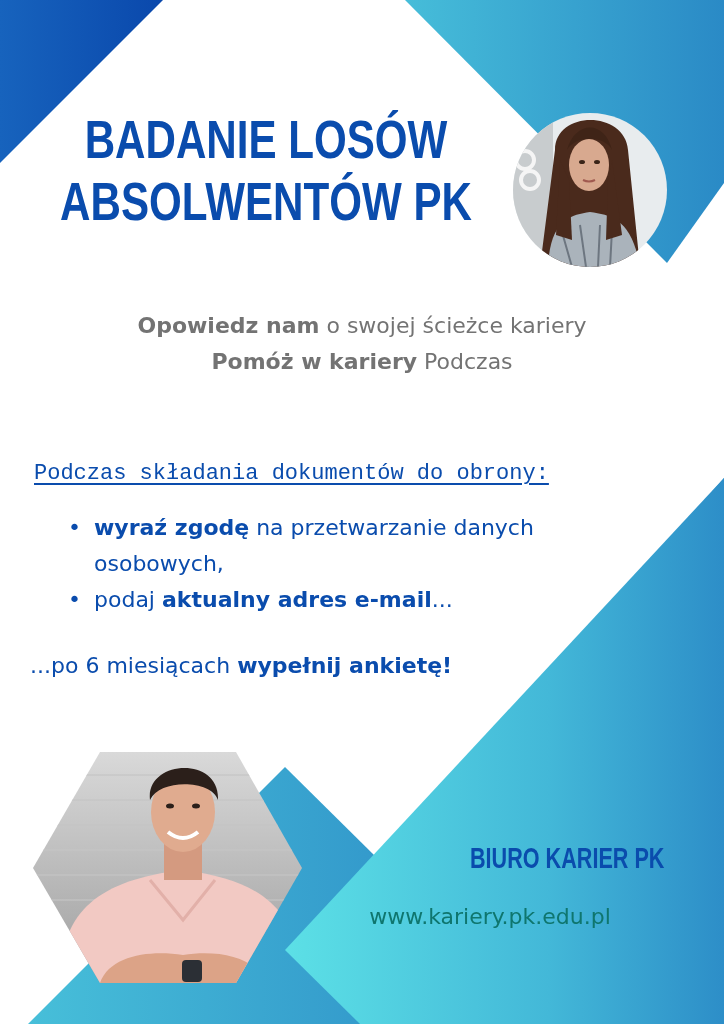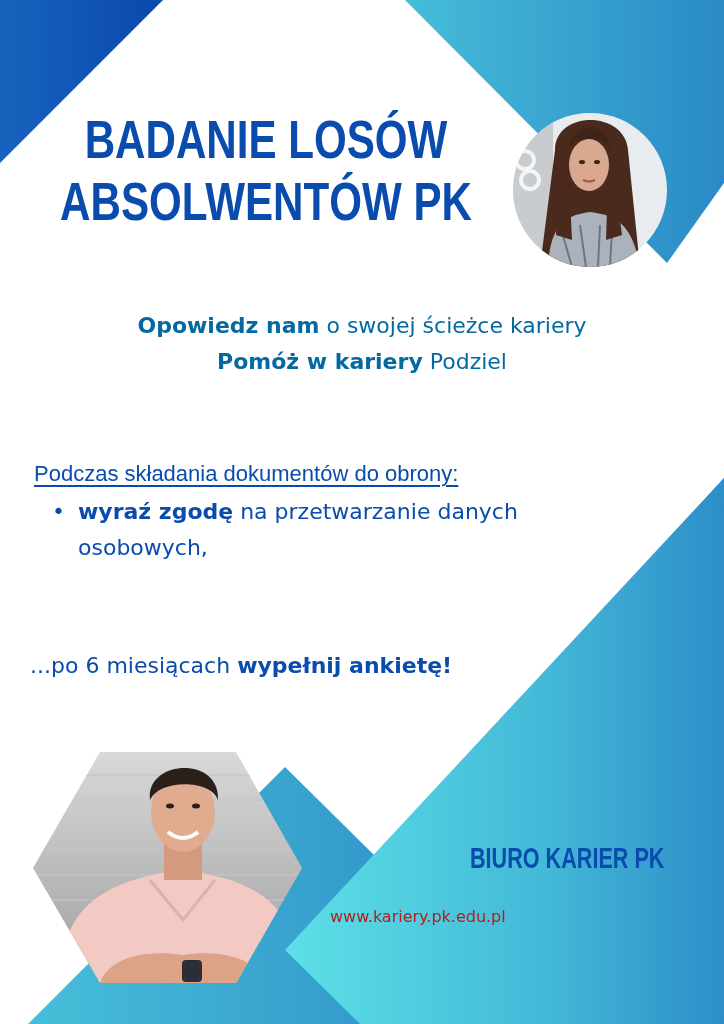--- a/index.html
+++ b/index.html
@@ -4,30 +4,30 @@
 <style>
   html, body { margin: 0; padding: 0; }
   body { width: 724px; height: 1024px; position: relative; overflow: hidden; background: #ffffff; font-family: "Liberation Sans", sans-serif; }
   .bg { position: absolute; left: 0; top: 0; width: 724px; height: 1024px; }
   .title {
     position: absolute; left: 0; top: 108px; width: 540px; text-align: center;
     font-family: "Liberation Sans", sans-serif; font-weight: bold; color: #0a4cad;
     font-size: 54px; line-height: 62px; letter-spacing: 0px; transform: scaleX(0.78); transform-origin: 252px 0;
   }
   .title div { white-space: nowrap; }
-  .intro { position: absolute; left: 0; top: 308px; width: 724px; text-align: center; color: #0369a1; font-size: 22px; line-height: 36px; font-family: "DejaVu Sans", sans-serif; }
+  .intro { position: absolute; left: 0; top: 308px; width: 724px; text-align: center; color: #737373; font-size: 22px; line-height: 36px; font-family: "DejaVu Sans", sans-serif; }
   .intro b, .list b, .closing b { font-weight: bold; }
   .intro span.n, .list span.n, .closing span.n { font-weight: normal; }
-  .sub-heading { position: absolute; left: 34px; top: 458px; color: #0a4cad; font-size: 22px; line-height: 32px; text-decoration: underline; text-underline-offset: 4px; font-family: Liberation Sans, sans-serif; white-space: nowrap; }
-  .list { position: absolute; left: 52px; top: 494px; width: 560px; color: #0a4cad; font-size: 22px; line-height: 36px; font-family: "DejaVu Sans", sans-serif; margin: 0; padding: 0; list-style: none; }
+  .sub-heading { position: absolute; left: 34px; top: 458px; color: #0a4cad; font-size: 22px; line-height: 32px; text-decoration: underline; text-underline-offset: 4px; font-family: Liberation Mono, monospace; white-space: nowrap; }
+  .list { position: absolute; left: 52px; top: 494px; width: 560px; color: #0a4cad; font-size: 22px; line-height: 36px; font-family: "DejaVu Sans", sans-serif; margin: 16px; padding: 0; list-style: none; }
   .list li { position: relative; padding-left: 26px; }
   .list li::before { content: "•"; position: absolute; left: 0; top: 0; }
   .closing { position: absolute; left: 30px; top: 650px; color: #0a4cad; font-size: 22px; line-height: 32px; font-family: "DejaVu Sans", sans-serif; white-space: nowrap; text-align: center; }
   .office { position: absolute; left: 400px; top: 838px; width: 250px; text-align: right; color: #0a4cad; font-weight: bold; font-size: 30px; line-height: 40px; transform: scaleX(0.72); transform-origin: 250px 0; white-space: nowrap; }
-  .contact { position: absolute; left: 330px; top: 900px; width: 320px; text-align: left; color: #b91c1c; font-size: 16px; line-height: 34px; font-family: "DejaVu Sans", sans-serif; }
+  .contact { position: absolute; left: 330px; top: 900px; width: 320px; text-align: center; color: #0f766e; font-size: 22px; line-height: 34px; font-family: "DejaVu Sans", sans-serif; }
   .contact a { color: inherit; text-decoration: none; display: block; white-space: nowrap; }
 </style>
 </head>
 <body>
 
 <svg class="bg" viewBox="0 0 724 1024" xmlns="http://www.w3.org/2000/svg">
   <defs>
     <linearGradient id="gTL" x1="0" y1="0" x2="1" y2="0">
       <stop offset="0" stop-color="#1763bd"></stop>
       <stop offset="1" stop-color="#0a48ac"></stop>
@@ -111,27 +111,28 @@
   </g>
 </svg>
 
 <div class="title">
   <div>BADANIE LOSÓW</div>
   <div>ABSOLWENTÓW PK</div>
 </div>
 
 <div class="intro">
   <div><b>Opowiedz nam</b><span class="n"> o swojej ścieżce kariery</span></div>
-  <div><b>Pomóż w kariery</b><span class="n"> Podziel</span></div>
+  <div><b>Pomóż w kariery</b><span class="n"> Podczas</span></div>
 </div>
 
 <div class="sub-heading">Podczas składania dokumentów do obrony:</div>
 
 <ul class="list">
   <li><b>wyraź zgodę</b><span class="n"> na przetwarzanie danych osobowych,</span></li>
+  <li><span class="n">podaj </span><b>aktualny adres e-mail</b><span class="n">...</span></li>
 </ul>
 
 <div class="closing"><span class="n">...po 6 miesiącach </span><b>wypełnij ankietę!</b></div>
 
 <div class="office">BIURO KARIER PK</div>
 
 <div class="contact">
   <a>www.kariery.pk.edu.pl</a>
 </div>
 

